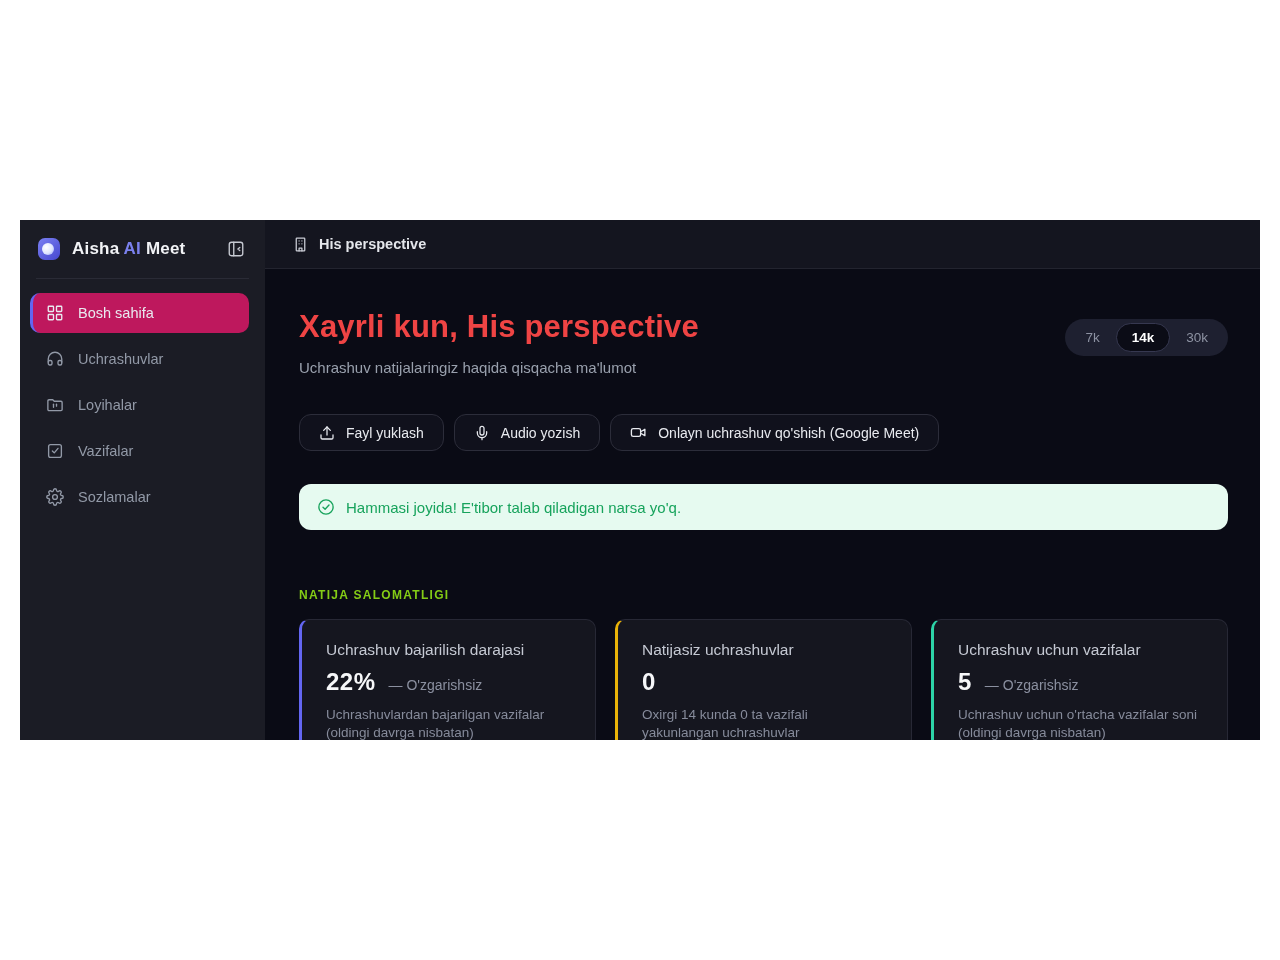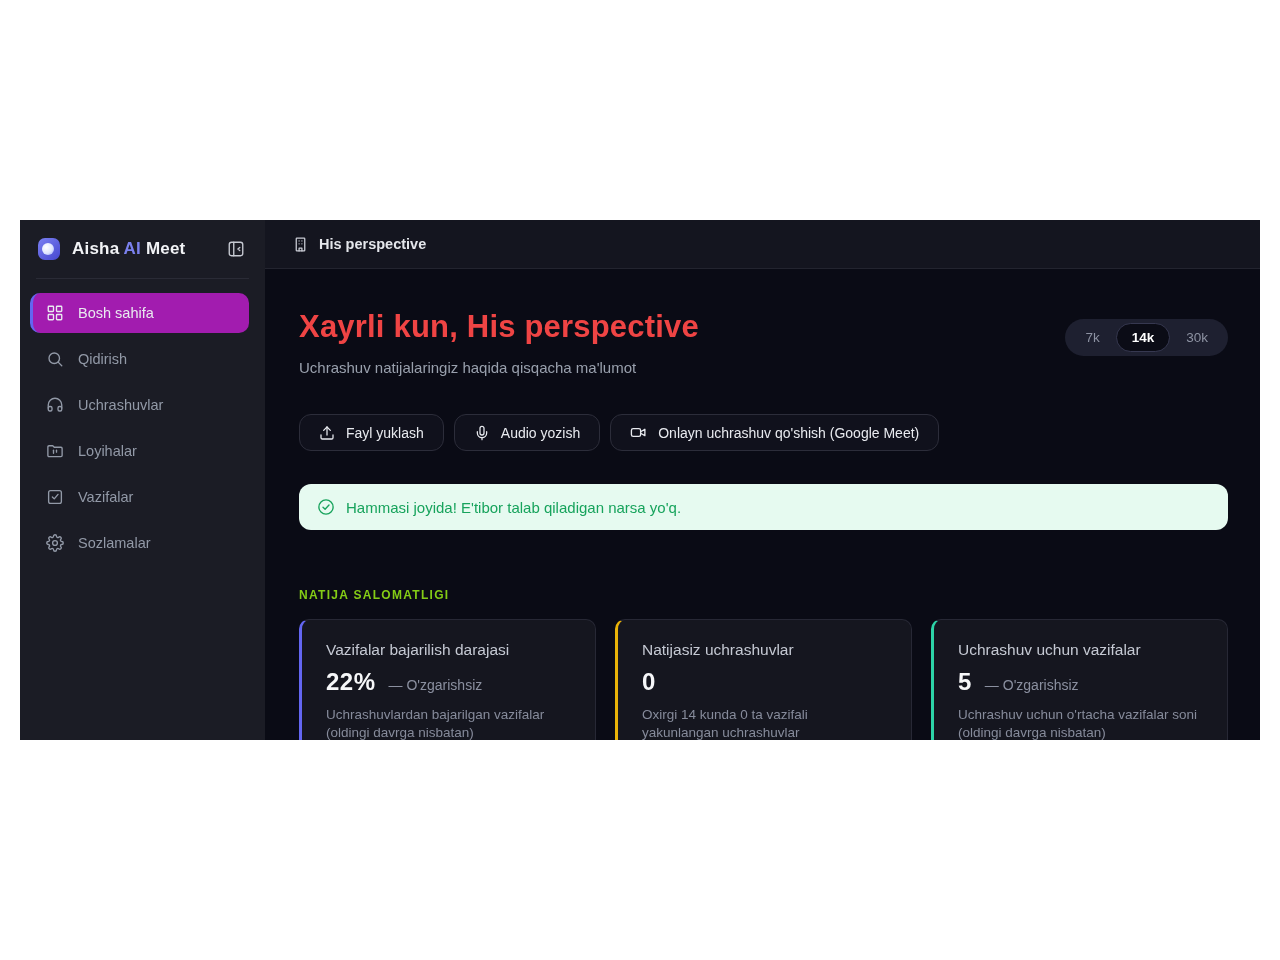--- a/index.html
+++ b/index.html
@@ -25,21 +25,21 @@
   .collapse-btn { width:26px; height:26px; display:flex; align-items:center; justify-content:center; color:#c7cad3; cursor:pointer; border-radius:6px; }
   .sidebar-divider { height:1px; background:#2a2b36; margin:0 16px 14px 16px; }
   .nav { display:flex; flex-direction:column; padding:0 16px 0 10px; }
   .nav-item {
     height:40px; margin-bottom:6px; border-radius:10px; display:flex; align-items:center;
     gap:14px; padding-left:13px; color:#9299a7; font-size:14.5px; cursor:pointer;
     border-left:3px solid transparent;
   }
   .nav-item .nav-icon { width:18px; height:18px; display:flex; }
   .nav-item.active {
-    background:#a21caf; border-left:3px solid var(--brand); color:#e9eaf0; font-weight:500;
+    background:#be185d; border-left:3px solid var(--brand); color:#e9eaf0; font-weight:500;
   }
   
   .main { flex:1; display:flex; flex-direction:column; min-width:0; }
   .topbar {
     height:49px; flex:0 0 49px; background:#14151f; border-bottom:1px solid #23242f;
     display:flex; align-items:center; gap:10px; padding:0 27px; color:#e4e6eb;
     font-size:14.5px; font-weight:600;
   }
   .topbar .building { color:#c9ccd5; display:flex; }
   .content { flex:1; padding:40px 32px 0 34px; background:#0a0b15; }
@@ -107,29 +107,20 @@
       <div class="nav-item active">
         <span class="nav-icon">
           <svg width="18" height="18" viewBox="0 0 24 24" fill="none" stroke="currentColor" stroke-width="1.8" stroke-linecap="round" stroke-linejoin="round">
               <rect x="3" y="3" width="7" height="7" rx="1"></rect>
               <rect x="14" y="3" width="7" height="7" rx="1"></rect>
               <rect x="3" y="14" width="7" height="7" rx="1"></rect>
               <rect x="14" y="14" width="7" height="7" rx="1"></rect>
             </svg>
         </span>
         <span>Bosh sahifa</span>
-      </div>
-      <div class="nav-item">
-        <span class="nav-icon">
-          <svg width="18" height="18" viewBox="0 0 24 24" fill="none" stroke="currentColor" stroke-width="1.8" stroke-linecap="round" stroke-linejoin="round">
-              <circle cx="11" cy="11" r="7"></circle>
-              <line x1="16.5" y1="16.5" x2="21" y2="21"></line>
-            </svg>
-        </span>
-        <span>Qidirish</span>
       </div>
       <div class="nav-item">
         <span class="nav-icon">
           <svg width="18" height="18" viewBox="0 0 24 24" fill="none" stroke="currentColor" stroke-width="1.8" stroke-linecap="round" stroke-linejoin="round">
               <path d="M3 16v-4a9 9 0 0 1 18 0v4"></path>
               <path d="M3 16a2 2 0 0 1 2-2h1a2 2 0 0 1 2 2v2a2 2 0 0 1-2 2H5a2 2 0 0 1-2-2z"></path>
               <path d="M21 16a2 2 0 0 0-2-2h-1a2 2 0 0 0-2 2v2a2 2 0 0 0 2 2h1a2 2 0 0 0 2-2z"></path>
             </svg>
         </span>
         <span>Uchrashuvlar</span>
@@ -232,21 +223,21 @@
               <polyline points="8,12.2 10.8,15 16,9.3"></polyline>
             </svg>
         </span>
         <span>Hammasi joyida! E'tibor talab qiladigan narsa yo'q.</span>
       </div>
 
       <div class="section-label">NATIJA SALOMATLIGI</div>
 
       <div class="cards">
         <div class="card" style="border-left-color: rgb(99, 102, 241);">
-          <div class="card-title">Vazifalar bajarilish darajasi</div>
+          <div class="card-title">Uchrashuv bajarilish darajasi</div>
           <div class="card-value-row">
             <span class="card-value">22%</span>
             <span class="card-change">— O'zgarishsiz</span>
           </div>
           <div class="card-desc">Uchrashuvlardan bajarilgan vazifalar (oldingi davrga nisbatan)</div>
         </div>
         <div class="card" style="border-left-color: rgb(234, 179, 8);">
           <div class="card-title">Natijasiz uchrashuvlar</div>
           <div class="card-value-row">
             <span class="card-value">0</span>

